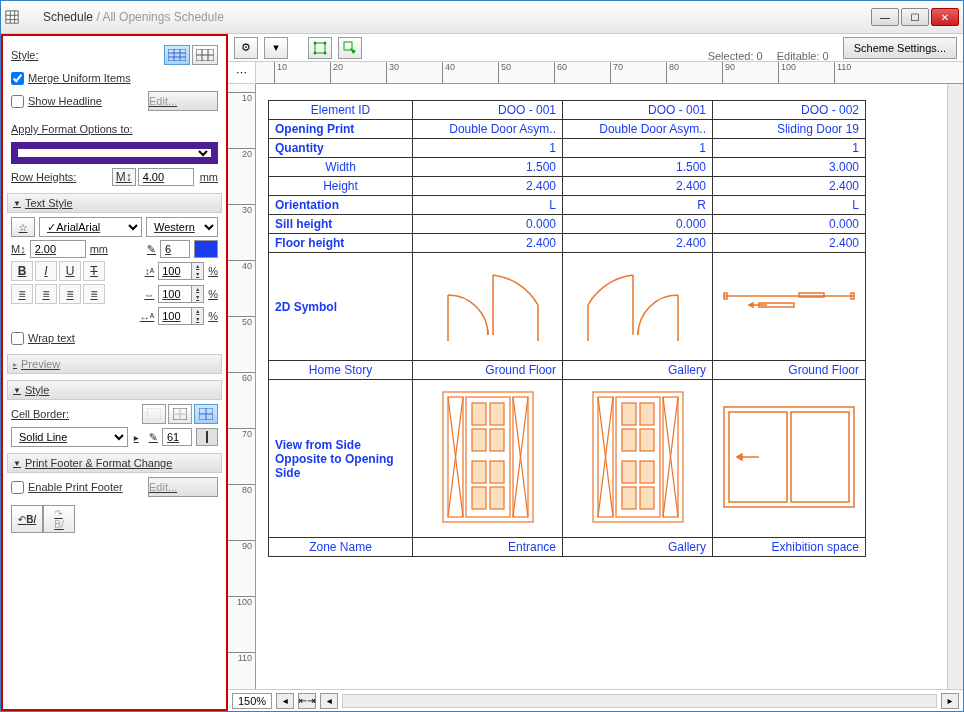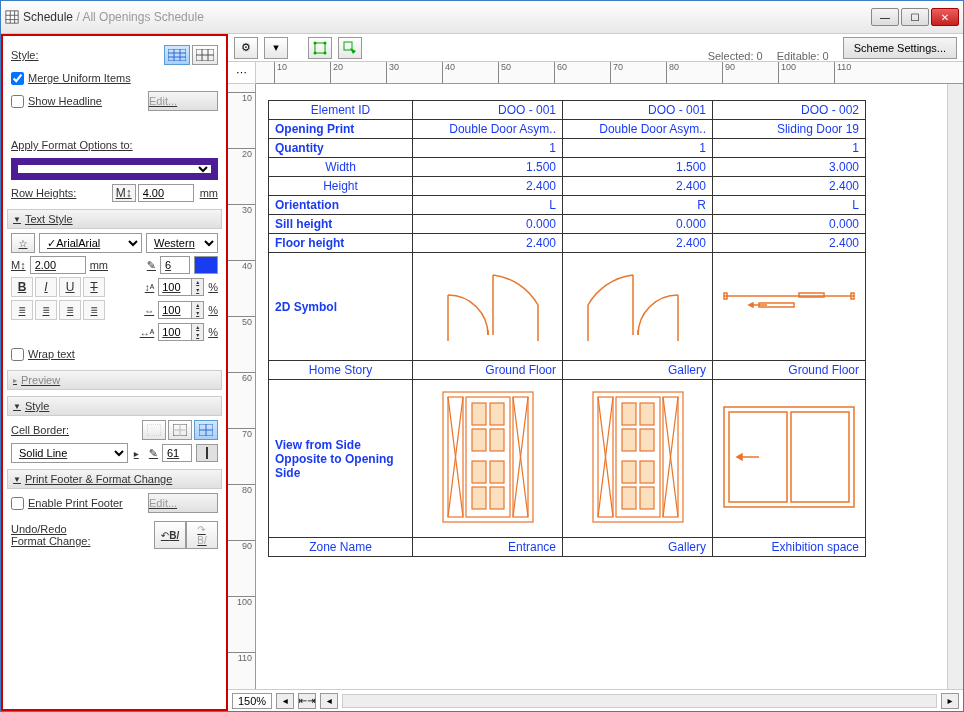--- a/index.html
+++ b/index.html
@@ -1,18 +1,18 @@
 <!DOCTYPE html>
 <html><head>
 <meta charset="utf-8">
 <style>
 * { box-sizing: border-box; margin: 0; padding: 0; }
 body { font-family: "Segoe UI", Arial, sans-serif; font-size: 11px; background: #fff; }
 .window { width: 964px; height: 712px; border: 1px solid #3a7ec5; display: flex; flex-direction: column; }
-.titlebar { height: 28px; background: linear-gradient(#fff, #e8e8e8); border-bottom: 1px solid #ccc; display: flex; align-items: center; padding: 16px 4px; }
+.titlebar { height: 28px; background: linear-gradient(#fff, #e8e8e8); border-bottom: 1px solid #ccc; display: flex; align-items: center; padding: 16px 4px; gap: 20px; }
 .title-icon { width: 14px; height: 14px; margin-right: 4px; }
 .title-text { flex: 1; font-size: 12px; color: #333; }
 .title-breadcrumb { color: #999; }
 .winbtns { display: flex; gap: 2px; }
 .winbtn { width: 28px; height: 18px; border: 1px solid #888; background: linear-gradient(#f5f5f5,#ddd); border-radius: 2px; display: flex; align-items: center; justify-content: center; font-size: 10px; cursor: pointer; }
 .winbtn.close { background: linear-gradient(#e96060,#c82020); color: #fff; border-color: #a00; }
 .body { flex: 1; display: flex; overflow: hidden; }
 
 .left-panel { width: 227px; border: 2px solid #c00; padding: 6px 8px; overflow: auto; font-size: 11px; color: #333; text-decoration: underline; }
 .row { display: flex; align-items: center; margin: 3px 0; min-height: 20px; }
@@ -123,21 +123,21 @@
       </div>
 
       <div class="row">
         <div class="chk" style="flex:1">
           <input type="checkbox" style="">
           <span>Show Headline</span>
         </div>
         <div class="btn-wide disabled">Edit...</div>
       </div>
 
-      <div class="row" style="margin-top:24px">
+      <div class="row" style="margin-top:8px">
         <span>Apply Format Options to:</span>
       </div>
       <div class="row">
         <select class="select">
           <option>Entire Schedule</option>
         </select>
       </div>
 
       <div class="row">
         <span class="row-label">Row Heights:</span>
@@ -279,24 +279,20 @@
 
       <div class="row">
         <div class="chk" style="flex:1">
           <input type="checkbox" style="">
           <span>Enable Print Footer</span>
         </div>
         <div class="btn-wide disabled">Edit...</div>
       </div>
 
       <div class="row" style="margin-top:8px">
-        <div style="flex:1">
-          <div>Undo/Redo</div>
-          <div>Format Change:</div>
-        </div>
         <div class="icon-mini" style="width:32px;height:28px">↶<br><b>B/</b></div>
         <div class="icon-mini" style="width:32px;height:28px;color:#aaa">↷<br>B/</div>
       </div>
     </div>
 
     <div class="right-area">
       <div class="toolbar">
         <div class="tool-btn">
             <span>⚙</span>
           </div>

